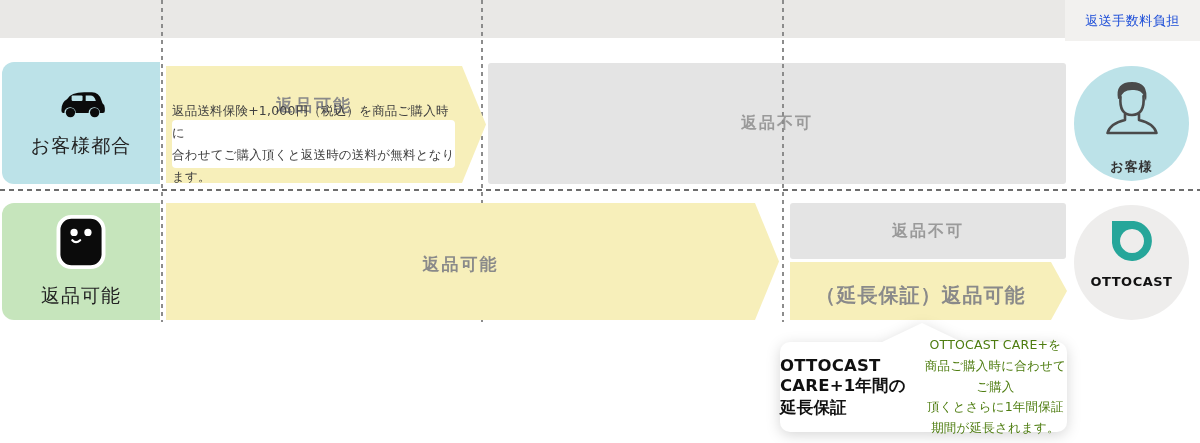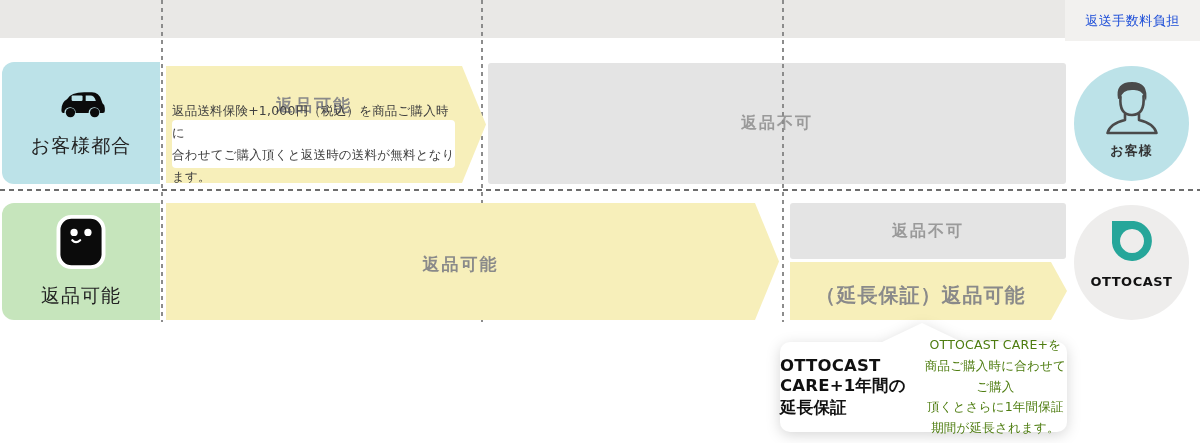--- a/index.html
+++ b/index.html
@@ -49,21 +49,21 @@
   .graybox{position:absolute;background:#e4e4e4;border-radius:3px;z-index:1;
     display:flex;align-items:center;justify-content:center;
     font-size:16px;font-weight:bold;color:#9a9a9a;letter-spacing:2px;}
   .gray1{left:488px;top:63px;width:578px;height:121px;}
   .gray2{left:790px;top:203px;width:276px;height:56px;}
   
   .avatar{position:absolute;left:1074px;width:115px;height:115px;border-radius:50%;z-index:3;
     display:flex;flex-direction:column;align-items:center;}
   .av-cust{top:66px;background:#bce2e8;}
   .av-otto{top:205px;background:#eeedec;}
-  .av-cust .av-label{font-size:13px;font-weight:bold;color:#333;letter-spacing:1px;margin-top:0;}
+  .av-cust .av-label{font-size:13px;font-weight:bold;color:#333;letter-spacing:1px;margin-top:16px;}
   .av-otto .av-label{font-size:13px;font-weight:800;color:#111;letter-spacing:.5px;margin-top:9px;}
   .av-icon{margin-top:12px;}
   
   .callout-wrap{position:absolute;left:780px;top:322px;width:287px;height:112px;z-index:4;
     filter:drop-shadow(0 3px 7px rgba(0,0,0,.16));}
   .callout-tri{position:absolute;left:100px;top:1px;width:0;height:0;
     border-left:42px solid transparent;border-right:42px solid transparent;border-bottom:20px solid #fff;}
   .callout-box{position:absolute;left:0;top:20px;width:287px;height:90px;background:#fff;border-radius:10px;
     display:flex;flex-direction:row;align-items:center;justify-content:center;gap:6px;}
   .callout-title{font-size:16.5px;font-weight:bold;color:#111;letter-spacing:.2px;}

